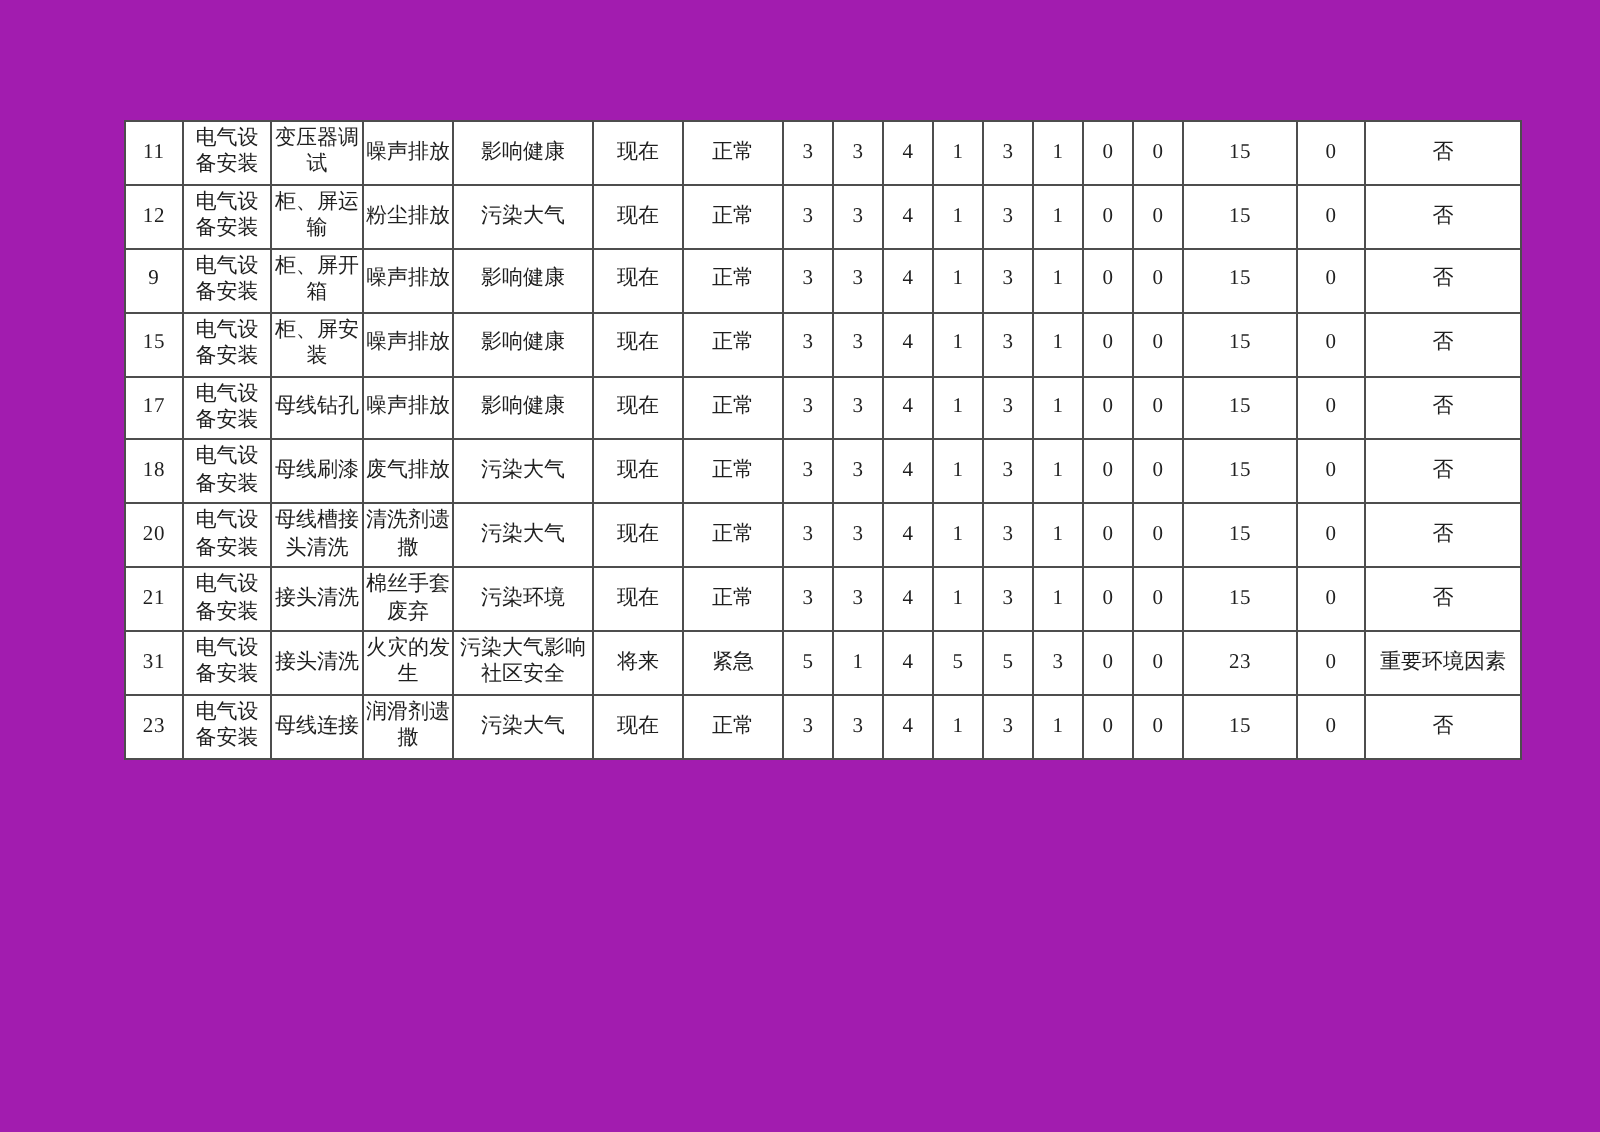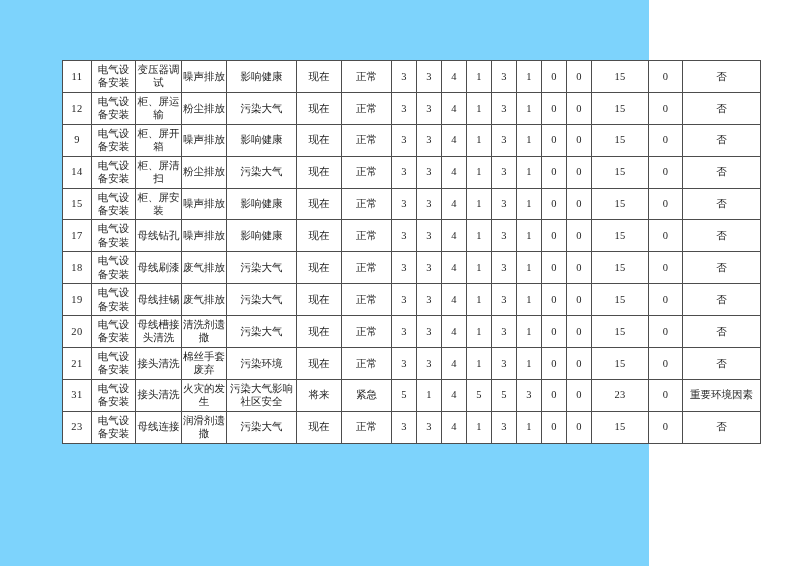--- a/index.html
+++ b/index.html
@@ -9,23 +9,23 @@
   }
   body {
     width: 800px;
     height: 566px;
     font-family: "Liberation Serif", "DejaVu Serif", serif;
     color: #1a1a1a;
     overflow: hidden;
   }
   #page {
     position: relative;
-    width: 649px;
+    width: 800px;
     height: 566px;
-    background: #7dd3fc;
+    background: #a21caf;
   }
   #sheet {
     position: absolute;
     left: 62px;
     top: 60px;
     width: 678px;
   }
   table.risk-table {
     border-collapse: collapse;
     width: 678px;
@@ -141,40 +141,20 @@
             <td class="cell-num">1</td>
             <td class="cell-num">3</td>
             <td class="cell-num">1</td>
             <td class="cell-num">0</td>
             <td class="cell-num">0</td>
             <td class="cell-num">15</td>
             <td class="cell-num">0</td>
             <td class="cell-result">否</td>
           </tr>
           <tr>
-            <td class="cell-no">14</td>
-            <td class="cell-cjk">电气设备安装</td>
-            <td class="cell-cjk">柜、屏清扫</td>
-            <td class="cell-cjk">粉尘排放</td>
-            <td class="cell-cjk">污染大气</td>
-            <td class="cell-cjk">现在</td>
-            <td class="cell-cjk">正常</td>
-            <td class="cell-num">3</td>
-            <td class="cell-num">3</td>
-            <td class="cell-num">4</td>
-            <td class="cell-num">1</td>
-            <td class="cell-num">3</td>
-            <td class="cell-num">1</td>
-            <td class="cell-num">0</td>
-            <td class="cell-num">0</td>
-            <td class="cell-num">15</td>
-            <td class="cell-num">0</td>
-            <td class="cell-result">否</td>
-          </tr>
-          <tr>
             <td class="cell-no">15</td>
             <td class="cell-cjk">电气设备安装</td>
             <td class="cell-cjk">柜、屏安装</td>
             <td class="cell-cjk">噪声排放</td>
             <td class="cell-cjk">影响健康</td>
             <td class="cell-cjk">现在</td>
             <td class="cell-cjk">正常</td>
             <td class="cell-num">3</td>
             <td class="cell-num">3</td>
             <td class="cell-num">4</td>
@@ -204,40 +184,20 @@
             <td class="cell-num">0</td>
             <td class="cell-num">0</td>
             <td class="cell-num">15</td>
             <td class="cell-num">0</td>
             <td class="cell-result">否</td>
           </tr>
           <tr>
             <td class="cell-no">18</td>
             <td class="cell-cjk">电气设备安装</td>
             <td class="cell-cjk">母线刷漆</td>
-            <td class="cell-cjk">废气排放</td>
-            <td class="cell-cjk">污染大气</td>
-            <td class="cell-cjk">现在</td>
-            <td class="cell-cjk">正常</td>
-            <td class="cell-num">3</td>
-            <td class="cell-num">3</td>
-            <td class="cell-num">4</td>
-            <td class="cell-num">1</td>
-            <td class="cell-num">3</td>
-            <td class="cell-num">1</td>
-            <td class="cell-num">0</td>
-            <td class="cell-num">0</td>
-            <td class="cell-num">15</td>
-            <td class="cell-num">0</td>
-            <td class="cell-result">否</td>
-          </tr>
-          <tr>
-            <td class="cell-no">19</td>
-            <td class="cell-cjk">电气设备安装</td>
-            <td class="cell-cjk">母线挂锡</td>
             <td class="cell-cjk">废气排放</td>
             <td class="cell-cjk">污染大气</td>
             <td class="cell-cjk">现在</td>
             <td class="cell-cjk">正常</td>
             <td class="cell-num">3</td>
             <td class="cell-num">3</td>
             <td class="cell-num">4</td>
             <td class="cell-num">1</td>
             <td class="cell-num">3</td>
             <td class="cell-num">1</td>

